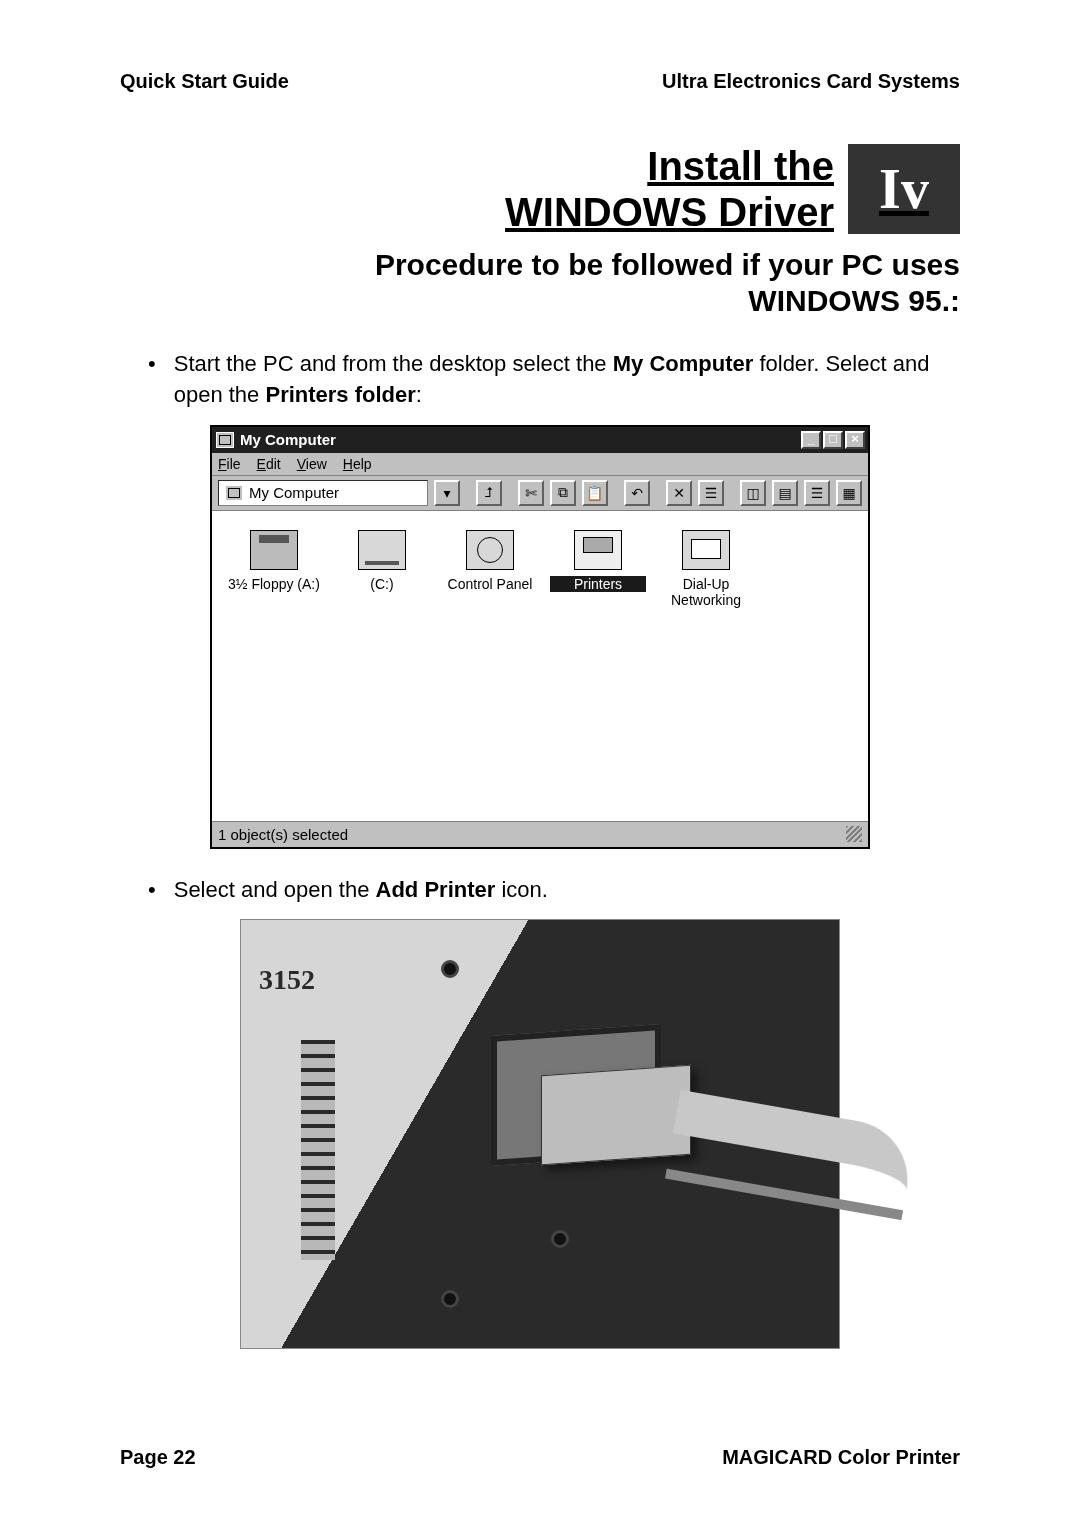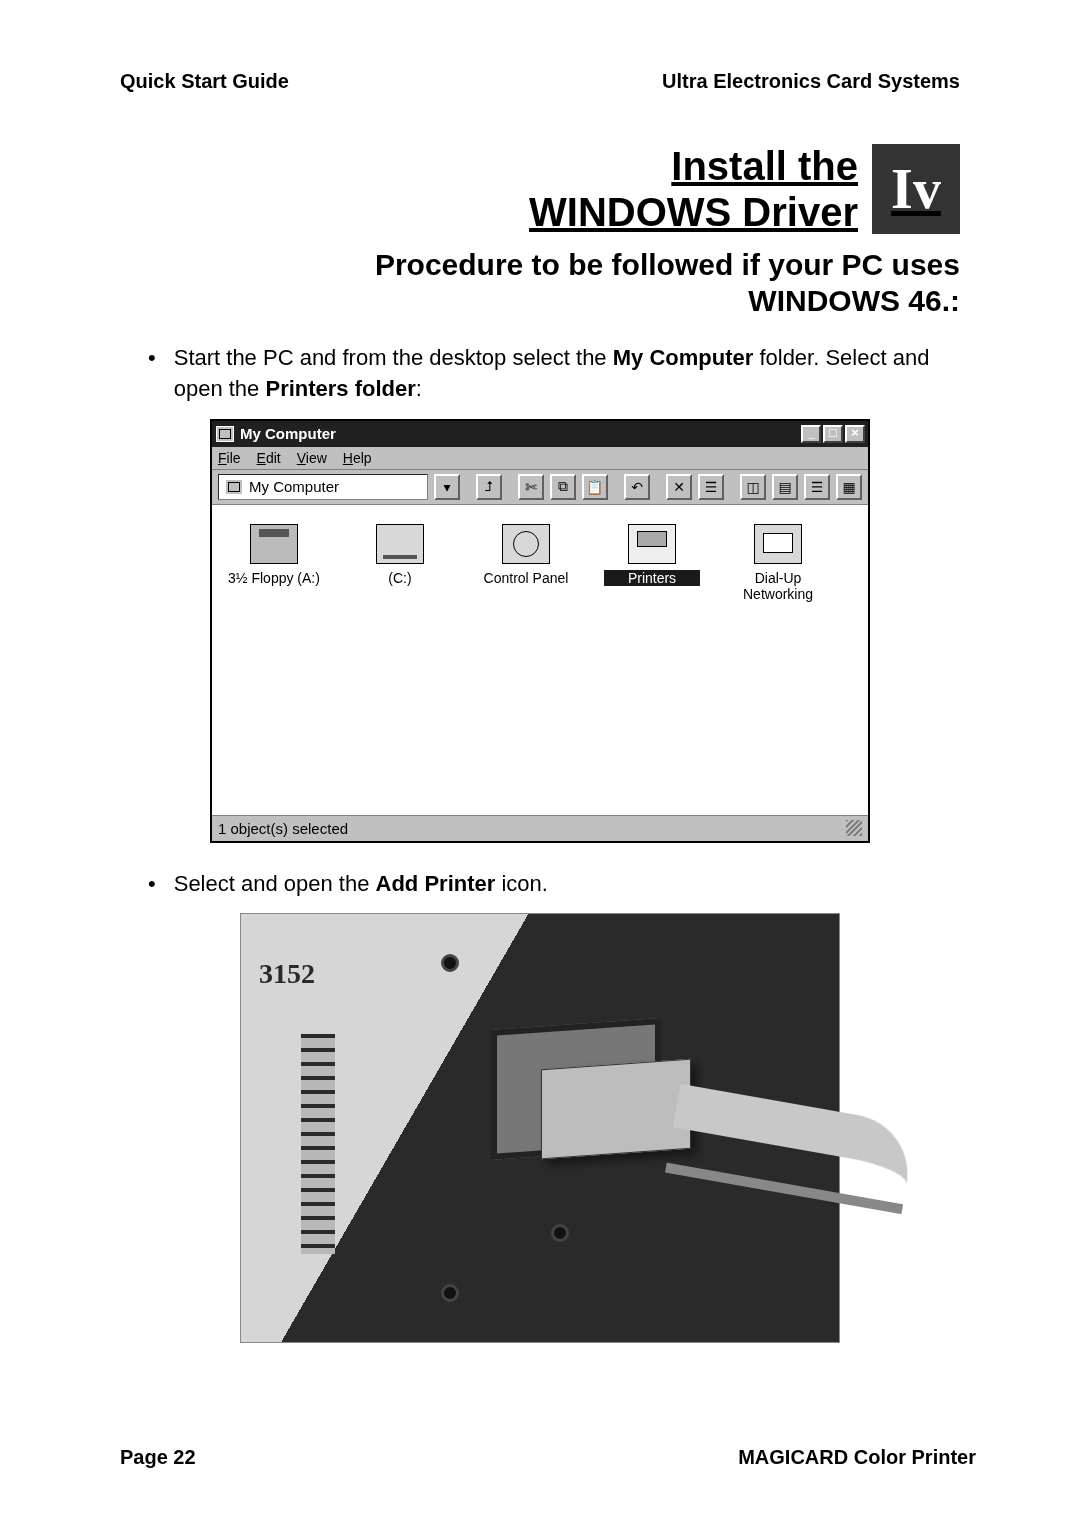--- a/index.html
+++ b/index.html
@@ -28,37 +28,37 @@
     text-decoration: underline;
   }
   .title-text {
     text-align: right;
     font-family: Arial, sans-serif;
     font-weight: bold;
     font-size: 40px;
     line-height: 1.15;
   }
   .step-badge {
-    width: 88px;
+    width: 112px;
     height: 90px;
     background: #333;
     color: #fff;
     display: flex;
     align-items: center;
     justify-content: center;
     font-family: "Times New Roman", serif;
     font-weight: bold;
     font-size: 56px;
   }
   .subtitle {
     text-align: right;
     font-weight: bold;
     font-size: 30px;
     line-height: 1.2;
-    margin-bottom: 24px;
+    margin-bottom: 30px;
   }
   .bullet {
     display: flex;
     align-items: flex-start;
     font-size: 22px;
     line-height: 1.4;
     margin: 8px 0 14px 28px;
   }
   .bullet .dot { margin-right: 18px; }
   .bullet .txt b { font-weight: bold; }
@@ -117,21 +117,21 @@
   .tbtn {
     width:26px; height:26px; background:#c0c0c0;
     border-top:2px solid #fff; border-left:2px solid #fff;
     border-right:2px solid #606060; border-bottom:2px solid #606060;
     display:flex; align-items:center; justify-content:center;
     font-size:14px;
   }
   .tsep { width:4px; }
   .client {
     background:#fff; min-height:310px; padding:18px 14px 10px 14px;
-    display:flex; gap:30px; align-items:flex-start; flex-wrap:wrap;
+    display:flex; gap:12px; align-items:flex-start; flex-wrap:wrap;
     border-top:1px solid #fff;
   }
   .ficon {
     width:96px; text-align:center; font-size:14px; line-height:1.2;
   }
   .ficon .glyph {
     width:48px; height:40px; margin:0 auto 6px; border:1px solid #000;
     background:#d8d8d8; position:relative;
   }
   .glyph.floppy{background:#bbb;}
@@ -175,21 +175,21 @@
     border-top:44px solid #c8c8c8; border-radius:0 60px 0 0 / 0 60px 0 0;
     transform:rotate(10deg); filter:blur(.5px);
     background:none;
     border-left:none;border-right:none;border-bottom:none;
     box-shadow: inset 0 -10px 0 #888;
   }
   .vent{position:absolute;width:34px;height:220px;left:60px;top:120px;
     background:repeating-linear-gradient(#2a2a2a 0 4px, #b8b8b8 4px 14px);}
   .screwA{position:absolute;width:18px;height:18px;border-radius:50%;background:#111;border:3px solid #444;}
   .footer-row{
-    position:absolute; left:120px; right:104px; bottom:56px;
+    position:absolute; left:120px; right:120px; bottom:56px;
     display:flex; justify-content:space-between;
     font-size:20px; font-weight:bold;
   }
 </style>
 </head>
 <body>
 
 <div class="header-row">
   <div>Quick Start Guide</div>
   <div>Ultra Electronics Card Systems</div>
@@ -198,21 +198,21 @@
 <div class="title-block">
   <div class="title-text">
     <div>Install the</div>
     <div>WINDOWS Driver</div>
   </div>
   <div class="step-badge">Iv</div>
 </div>
 
 <div class="subtitle">
   <div>Procedure to be followed if your PC uses</div>
-  <div>WINDOWS 46.:</div>
+  <div>WINDOWS 95.:</div>
 </div>
 
 <div class="bullet">
   <div class="dot">•</div>
   <div class="txt">
     <span>Start the PC and from the desktop select the </span><b>My Computer</b><span> folder. Select and open the </span><b>Printers folder</b><span>:</span>
   </div>
 </div>
 
 <div class="win95-wrap">

